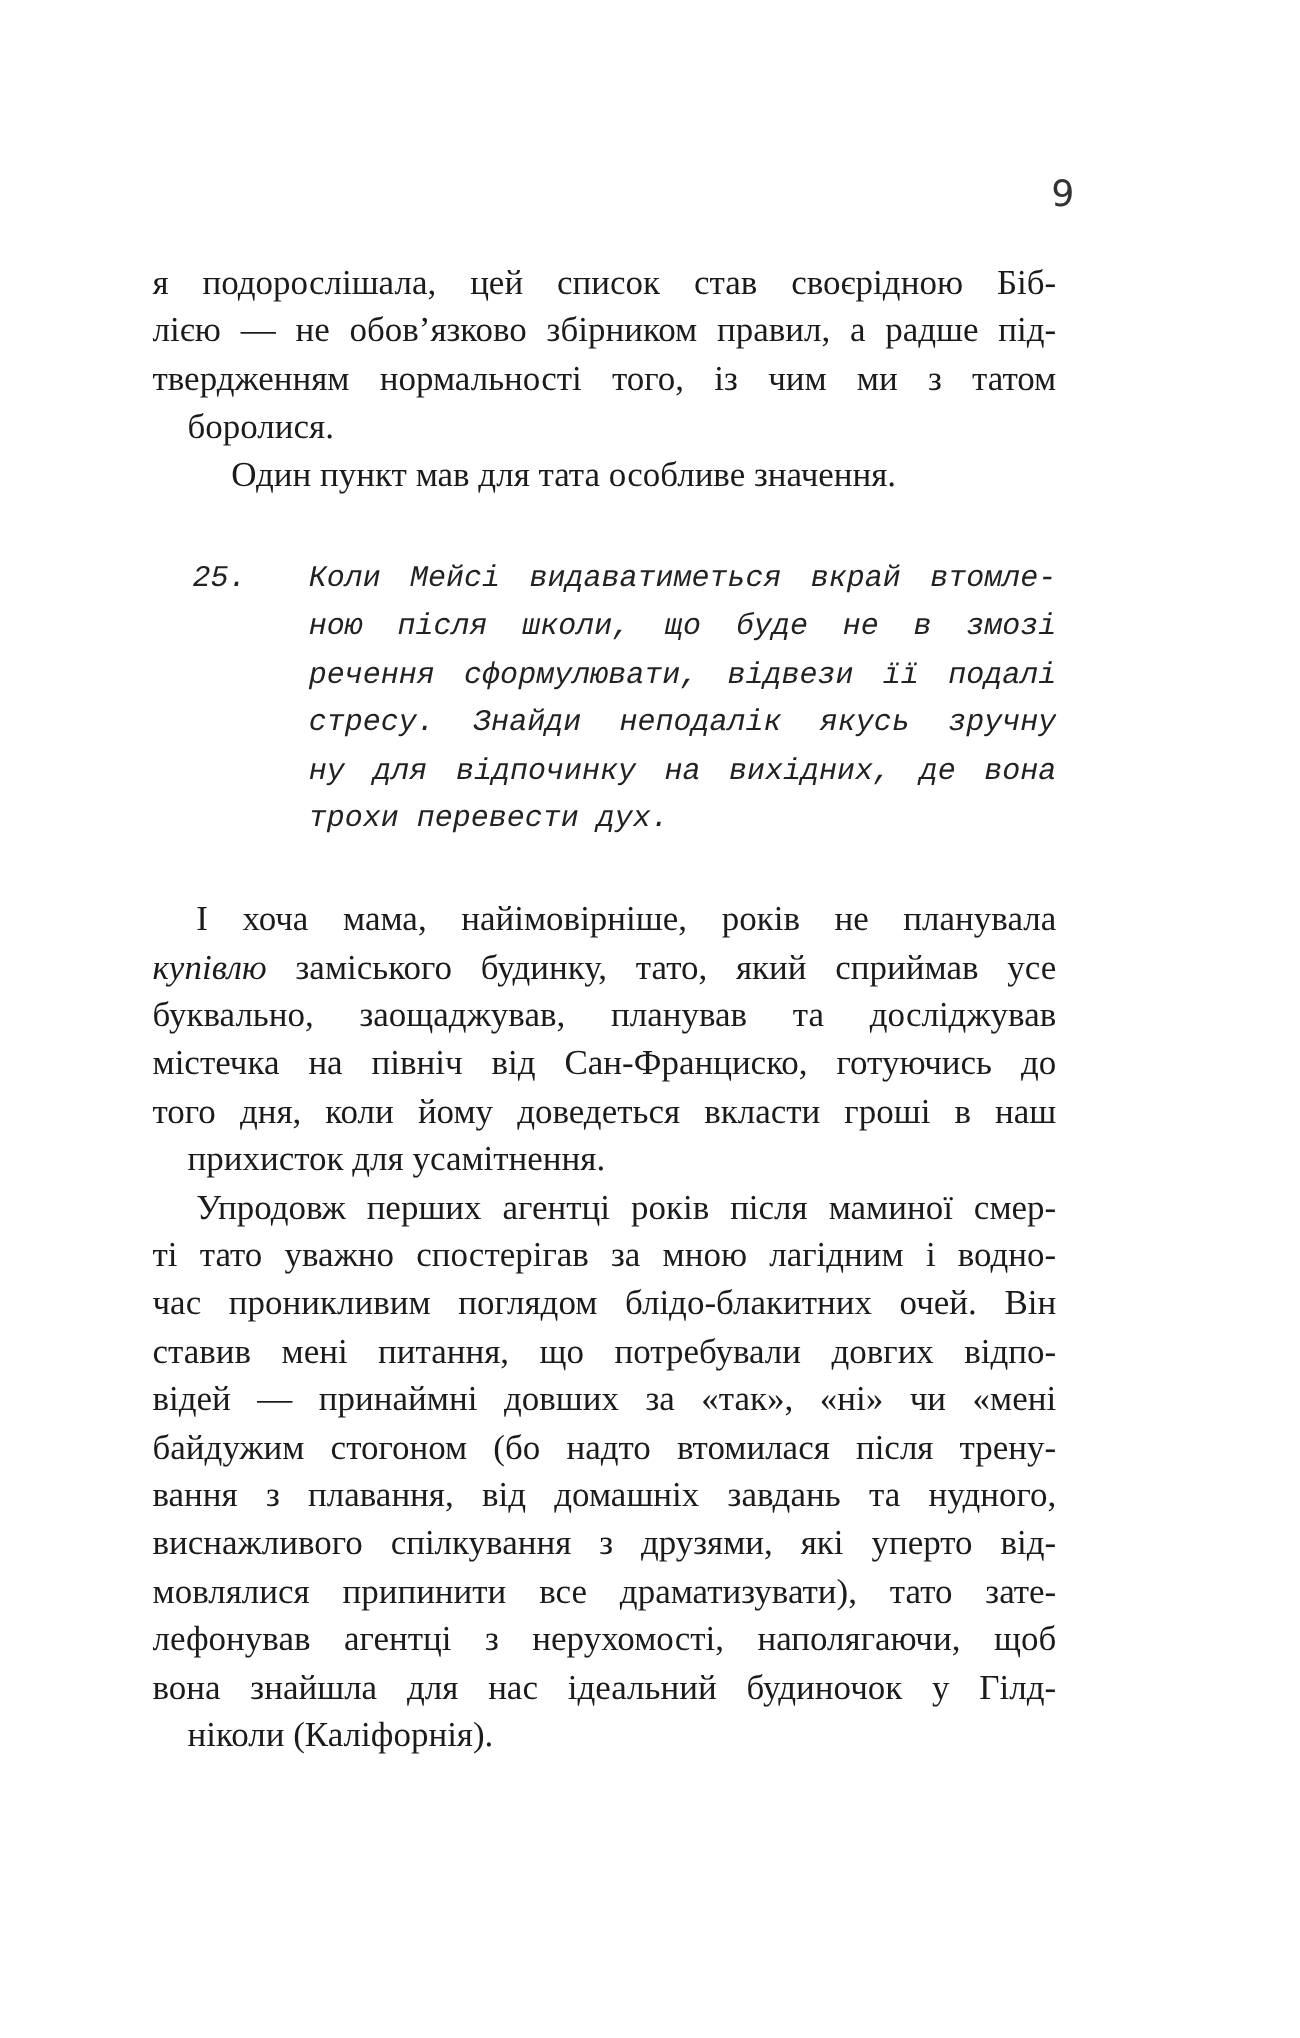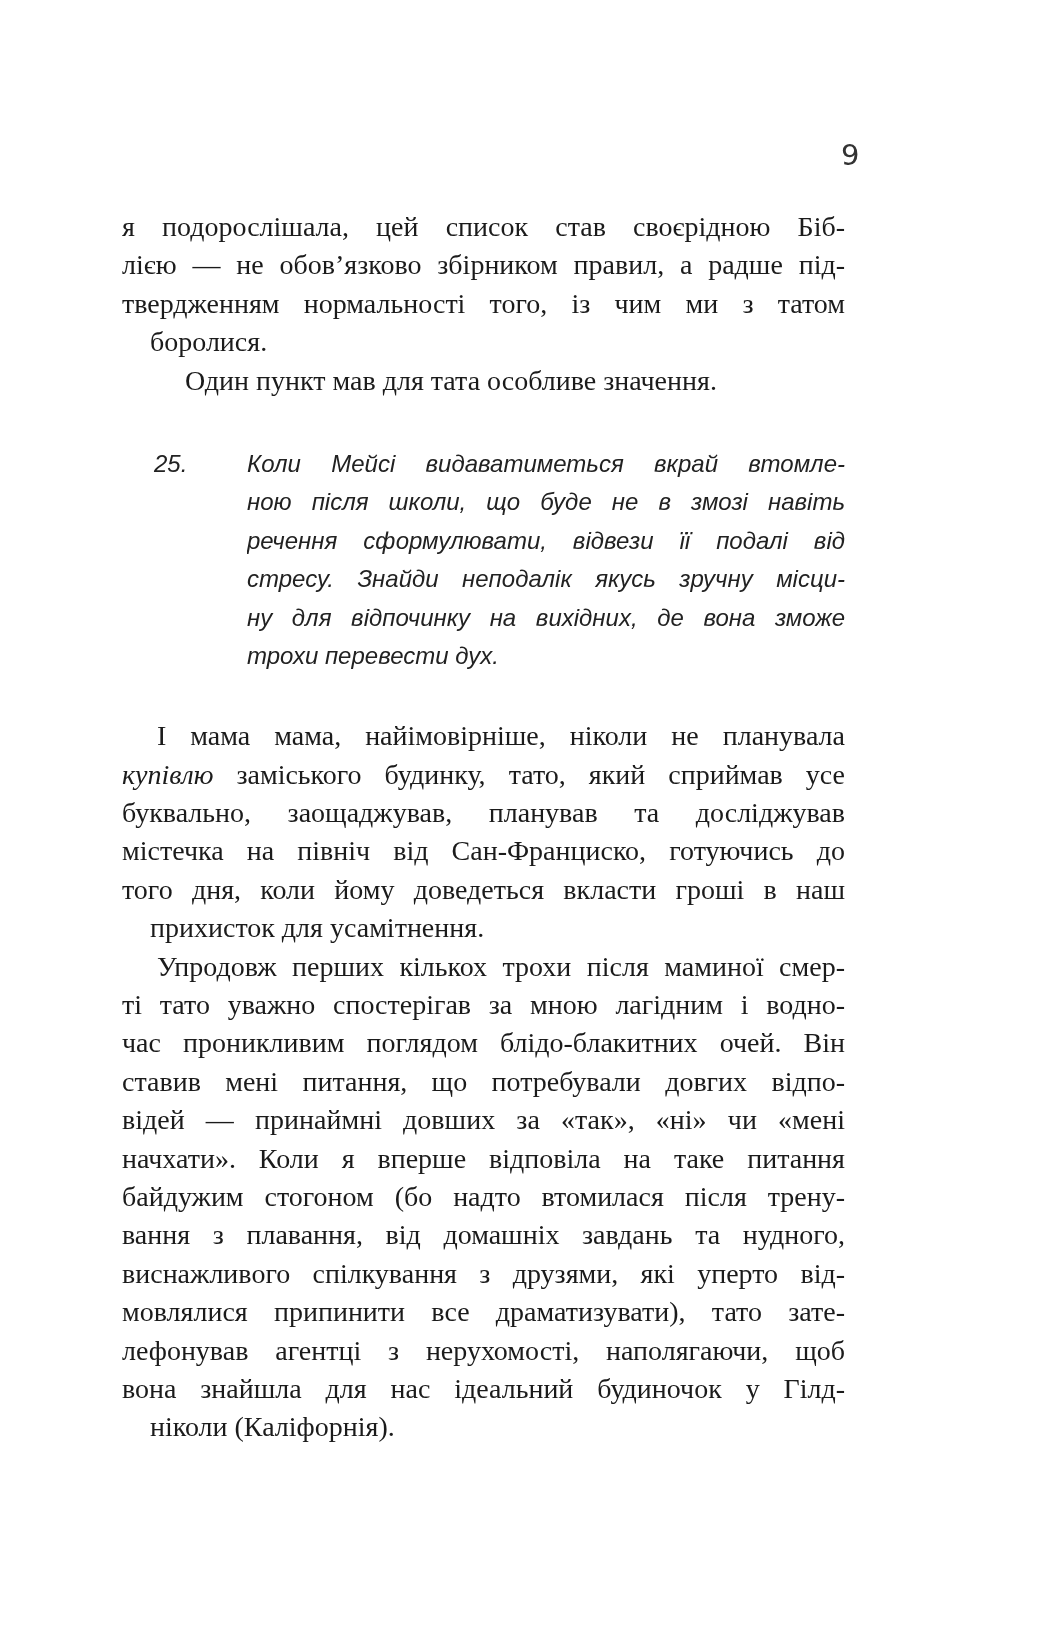--- a/index.html
+++ b/index.html
@@ -49,21 +49,21 @@
     text-indent: 35px;
   }
   .em {
     font-style: italic;
   }
   .hand-item {
     position: relative;
     padding-left: 97px;
     margin-top: 45px;
     margin-bottom: 42px;
-    font-family: Liberation Sans, sans-serif;
+    font-family: Liberation Mono, monospace;
     font-style: italic;
     font-size: 24px;
     color: #222222;
   }
   .hand-item .num {
     position: absolute;
     left: 32px;
     top: 0;
     height: 38.4px;
     line-height: 38.4px;
@@ -98,34 +98,33 @@
       <div class="hand-item">
         <div class="num">25.</div>
         <div class="hand-line">Коли Мейсі видаватиметься вкрай втомле-</div>
         <div class="hand-line">ною після школи, що буде не в змозі навіть</div>
         <div class="hand-line">речення сформулювати, відвези її подалі від</div>
         <div class="hand-line">стресу. Знайди неподалік якусь зручну місци-</div>
         <div class="hand-line">ну для відпочинку на вихідних, де вона зможе</div>
         <div class="hand-line last">трохи перевести дух.</div>
       </div>
       <div class="para">
-        <div class="line first-indent">І мама мама, найімовірніше, ніколи не планувала</div>
+        <div class="line first-indent">І хоча мама, найімовірніше, років не планувала</div>
         <div class="line"><span class="em">купівлю</span><span> заміського будинку, тато, який сприймав усе</span></div>
         <div class="line">буквально, заощаджував, планував та досліджував</div>
         <div class="line">містечка на північ від Сан-Франциско, готуючись до</div>
         <div class="line">того дня, коли йому доведеться вкласти гроші в наш</div>
         <div class="line last">прихисток для усамітнення.</div>
       </div>
       <div class="para">
-        <div class="line first-indent">Упродовж перших кількох трохи після маминої смер-</div>
+        <div class="line first-indent">Упродовж перших агентці років після маминої смер-</div>
         <div class="line">ті тато уважно спостерігав за мною лагідним і водно-</div>
         <div class="line">час проникливим поглядом блідо-блакитних очей. Він</div>
         <div class="line">ставив мені питання, що потребували довгих відпо-</div>
         <div class="line">відей — принаймні довших за «так», «ні» чи «мені</div>
-        <div class="line">начхати». Коли я вперше відповіла на таке питання</div>
         <div class="line">байдужим стогоном (бо надто втомилася після трену-</div>
         <div class="line">вання з плавання, від домашніх завдань та нудного,</div>
         <div class="line">виснажливого спілкування з друзями, які уперто від-</div>
         <div class="line">мовлялися припинити все драматизувати), тато зате-</div>
         <div class="line">лефонував агентці з нерухомості, наполягаючи, щоб</div>
         <div class="line">вона знайшла для нас ідеальний будиночок у Гілд-</div>
         <div class="line last">ніколи (Каліфорнія).</div>
       </div>
     </div>
 </div>

